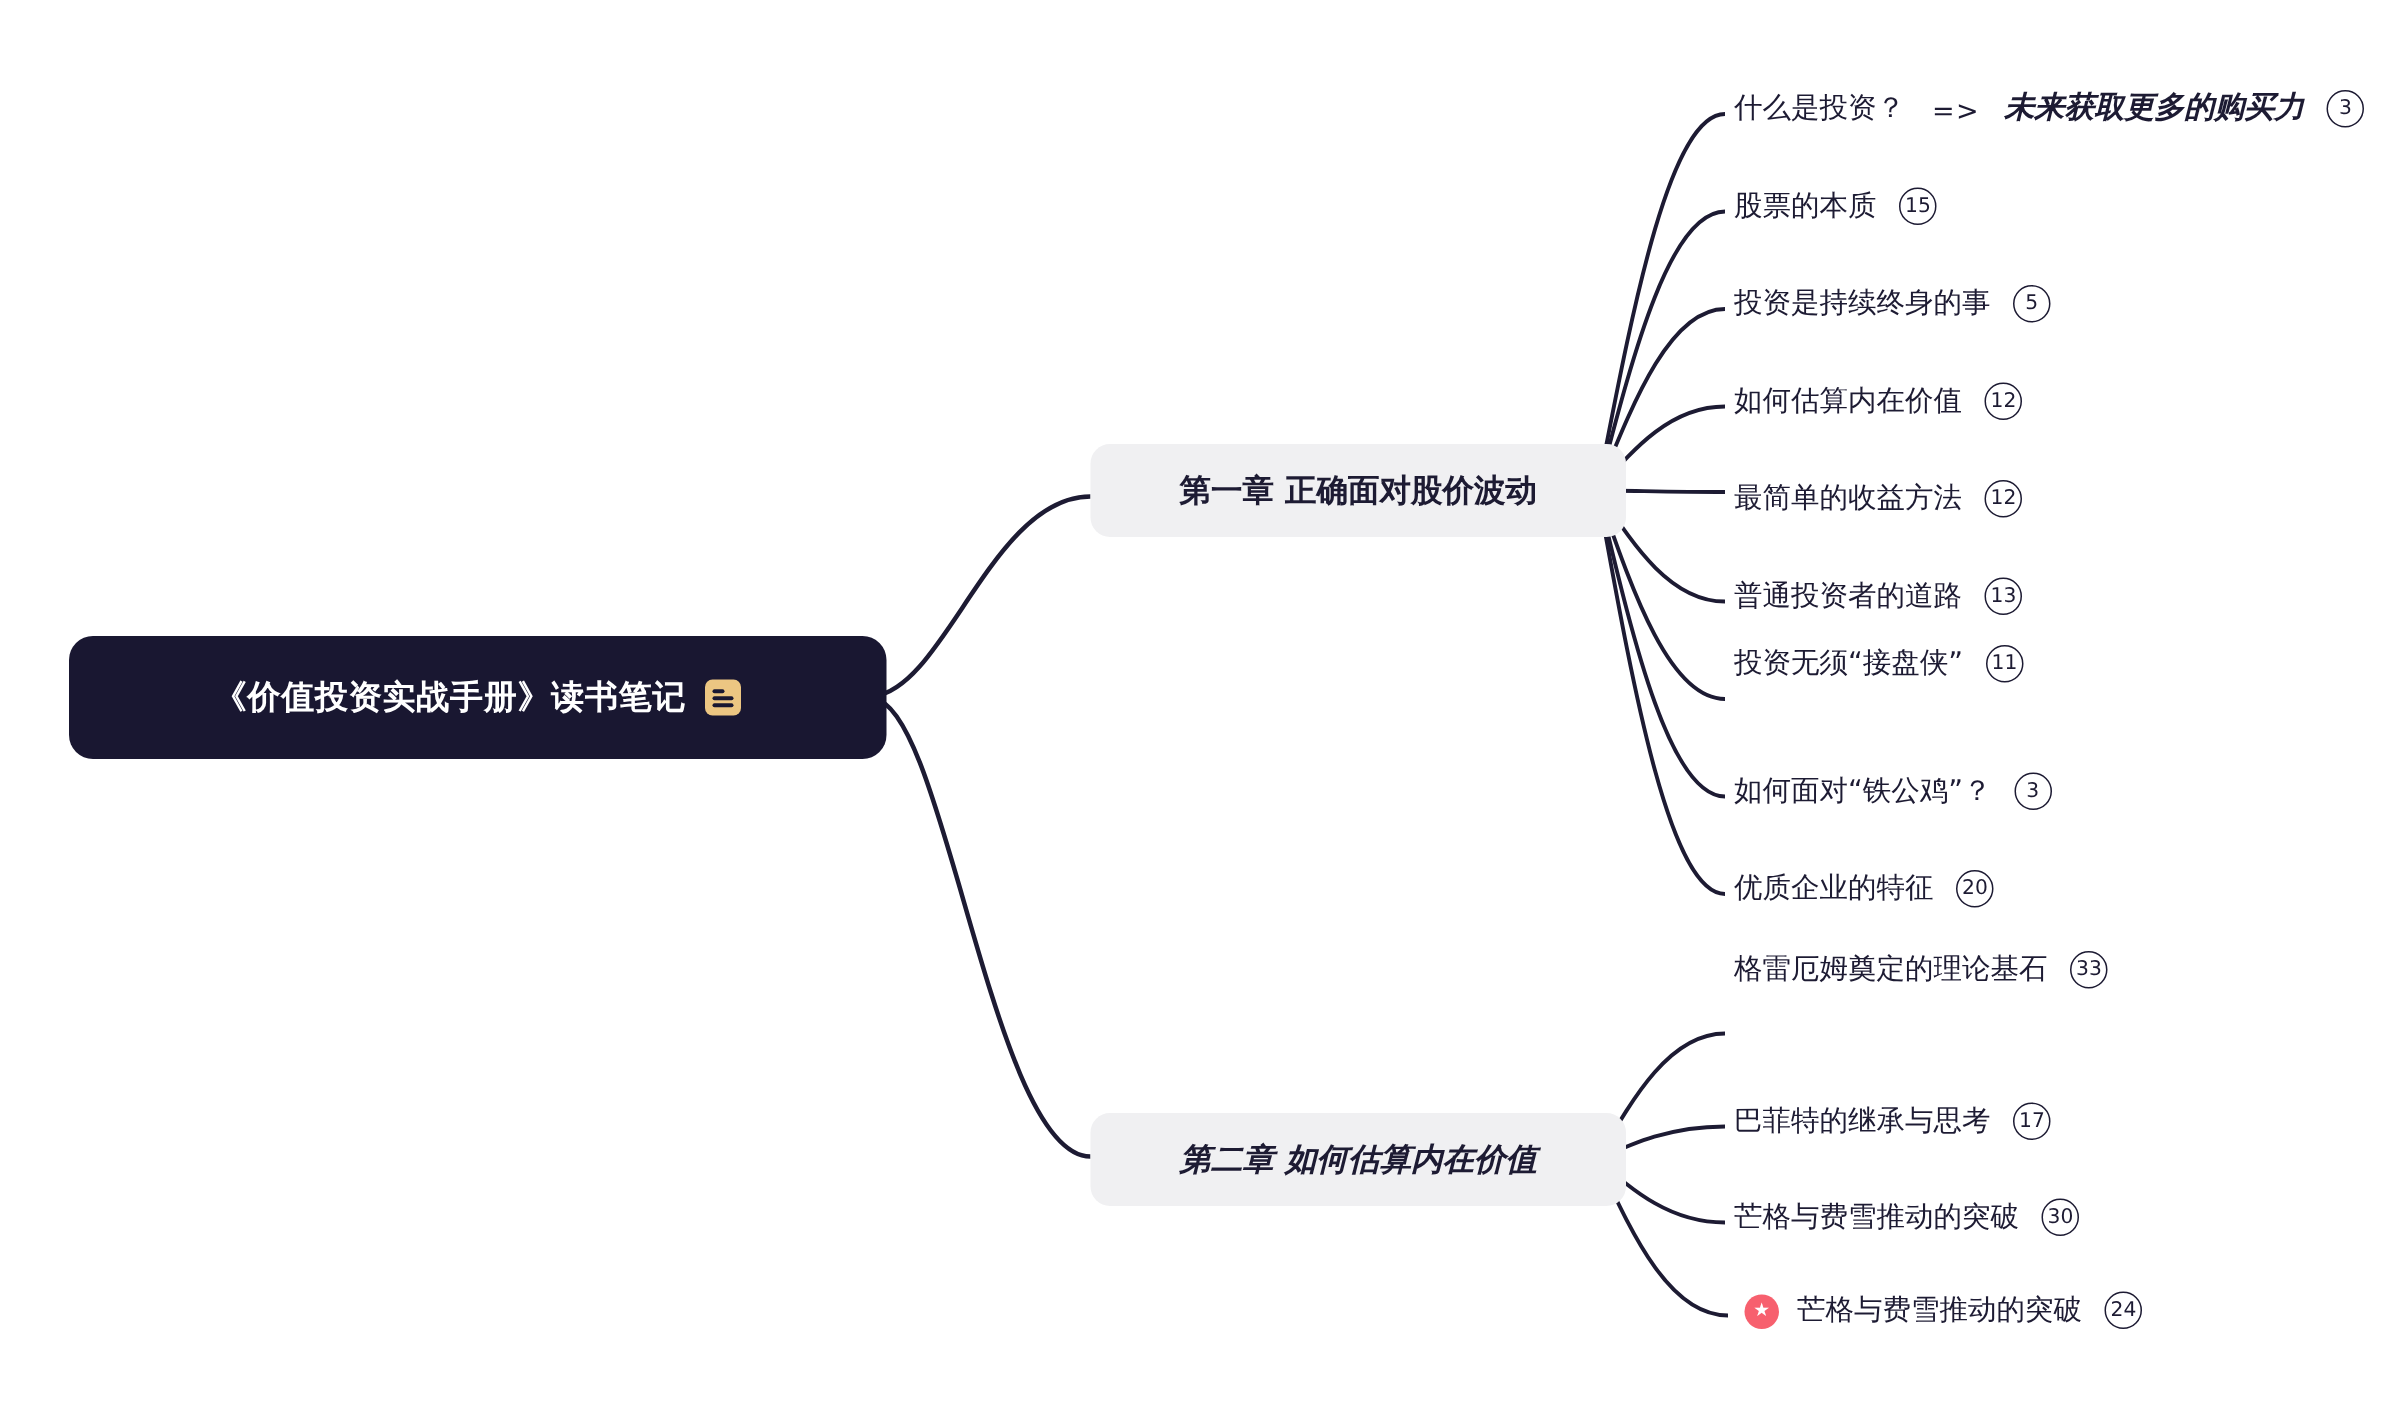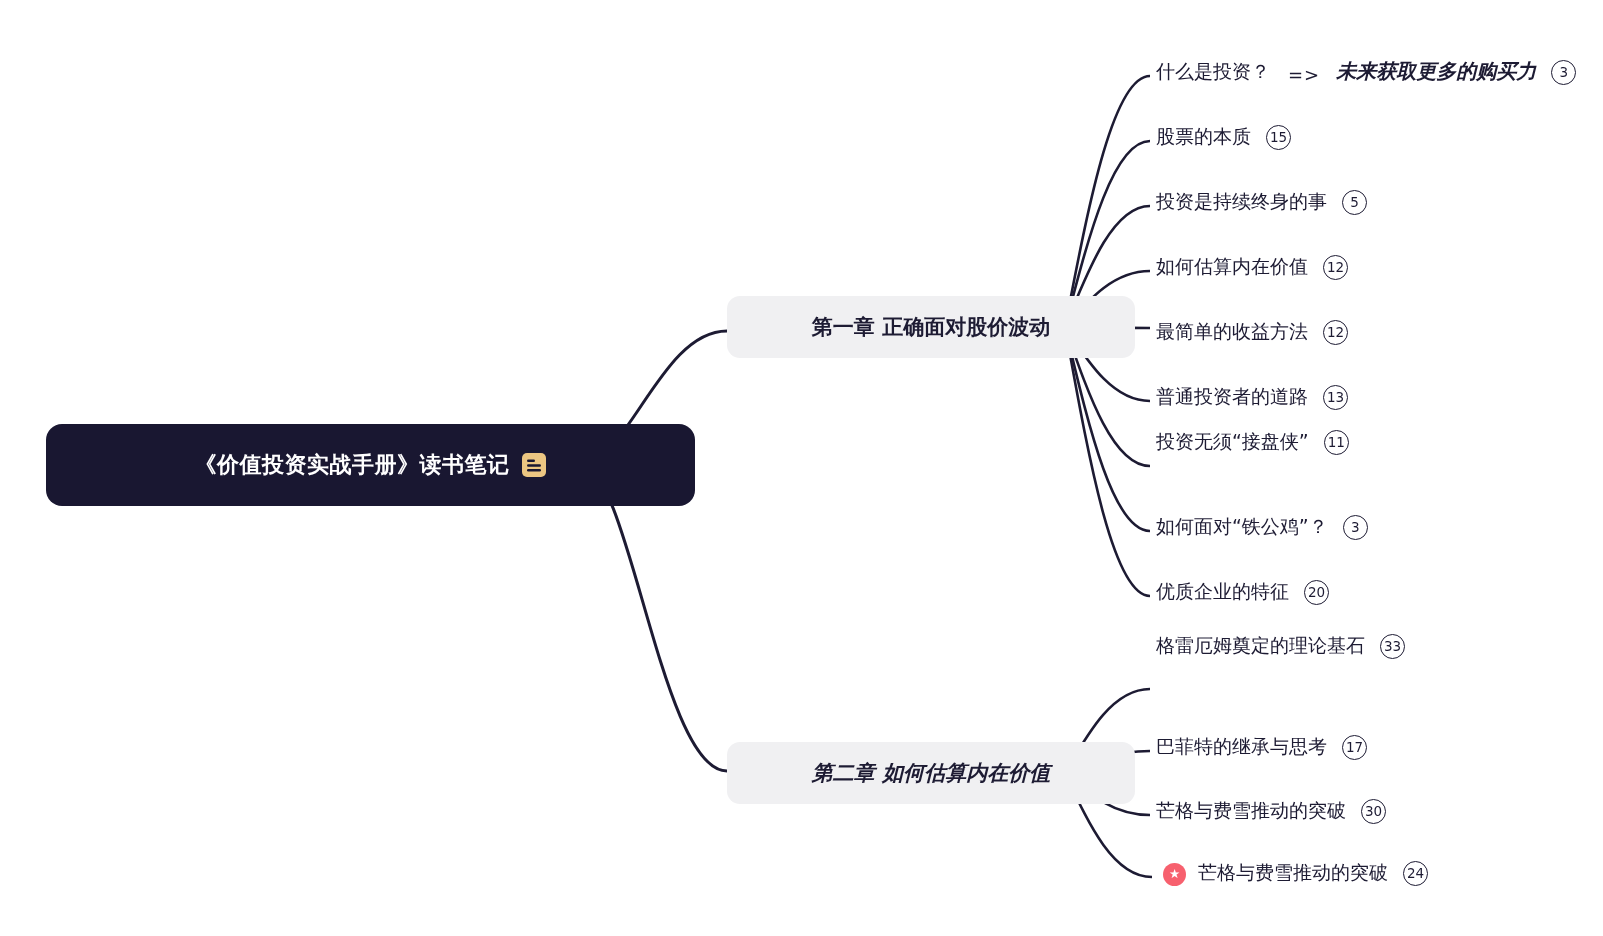--- a/index.html
+++ b/index.html
@@ -10,28 +10,28 @@
     --star: #f7606e;
     --note: #ecc682;
   }
   * { margin: 0; padding: 0; box-sizing: border-box; }
   html, body { width: 1603px; height: 936px; background: #ffffff; overflow: hidden; }
   body { font-family: "DejaVu Sans", "Liberation Sans", sans-serif; color: var(--ink); }
   .canvas { position: relative; width: 1603px; height: 936px; }
   svg.wires { position: absolute; left: 0; top: 0; z-index: 1; }
   svg.wires path { fill: none; stroke: var(--ink); }
   .root-node {
-    position: absolute; left: 46px; top: 424px; width: 649px; height: 82px;
+    position: absolute; left: 46px; top: 424px; width: 545px; height: 82px;
     background: var(--root_bg); border-radius: 16px; z-index: 2;
     display: flex; align-items: center; justify-content: center; gap: 11px;
     cursor: pointer;
   }
   .root-node .label { color: var(--root_text); font-size: 22px; font-weight: 700; letter-spacing: 0.5px; }
   .chapter-node {
-    position: absolute; left: 727px; width: 408px; height: 62px;
+    position: absolute; left: 727px; width: 357px; height: 62px;
     background: var(--chapter_bg); border-radius: 13px; z-index: 2;
     display: flex; align-items: center; justify-content: center;
     cursor: pointer;
   }
   .chapter-node .label { font-size: 21px; font-weight: 700; color: var(--ink); }
   .chapter-1 { top: 296px; }
   .chapter-2 { top: 742px; font-style: italic; }
   .leaf {
     position: absolute; left: 1156px; height: 34px; z-index: 2;
     display: flex; align-items: flex-end; white-space: nowrap;

